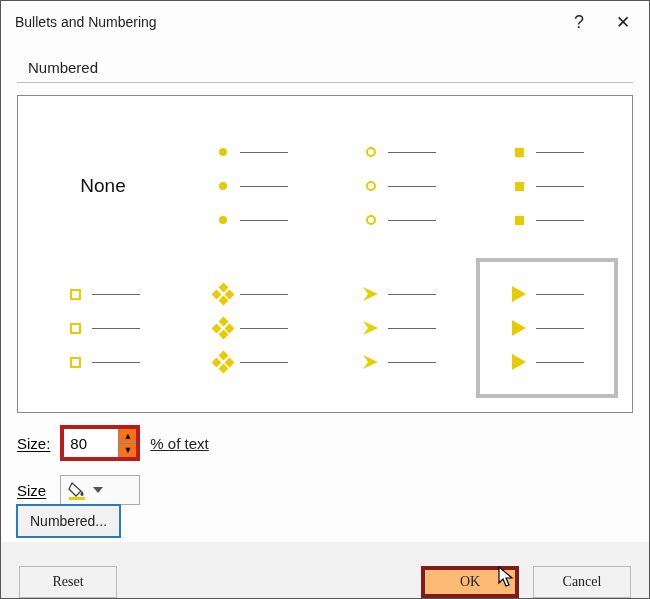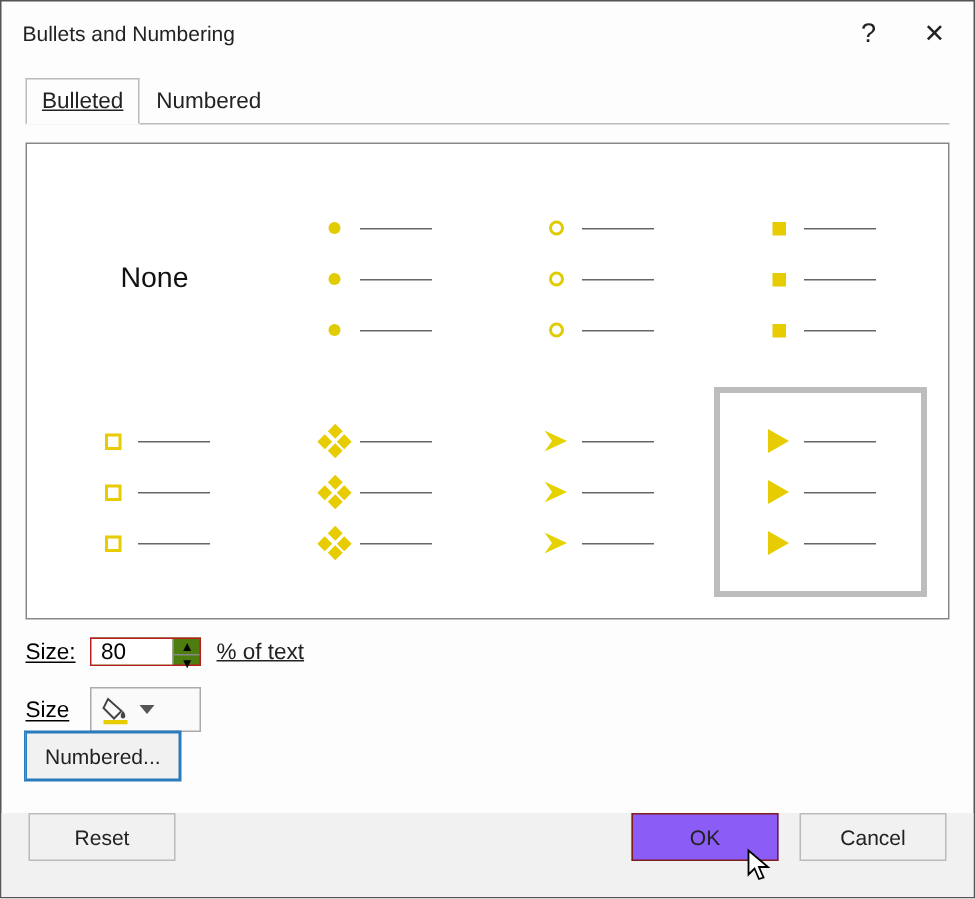--- a/index.html
+++ b/index.html
@@ -149,21 +149,21 @@
   .controls-left {
     display: grid;
     grid-template-columns: auto auto auto;
     row-gap: 14px;
     column-gap: 10px;
     align-items: center;
   }
   .label { font-size: 15px; text-decoration: underline; text-underline-offset: 2px;}
   .spinner {
     display:flex; align-items:stretch;
-    border:1px solid #b91c1c; height:19px; background:#4d7c0f;
+    border:4px solid #b91c1c; height:36px; background:#f97316;
   }
   .spinner input {
     width: 54px; border:none; font-size:15px; padding:0 6px; outline:none;
   }
   .spinner .arrows {
     display:flex; flex-direction:column; width:18px;
     border-left:1px solid #888;
   }
   .spinner .arrows div {
     flex:1; display:flex; align-items:center; justify-content:center; font-size:9px;
@@ -185,47 +185,47 @@
   .btn {
     min-width: 98px; height:32px; padding:0 12px;
     background:#f1f1f1; border:1px solid #bbb;
     font-size:14px; color:#222;
     display:flex; align-items:center; justify-content:center;
   }
   .btn.focus { border:1px solid #2a7bbd; outline:1px solid #2a7bbd; }
   .footer {
     position:absolute; bottom:0; left:0; right:0;
     height:56px; background:#f1f1f1; border-top:0;
-    display:flex; align-items:flex-start; justify-content:space-between;
+    display:flex; align-items:flex-end; justify-content:space-between;
     padding:0 18px;
+    font-family:Liberation Serif, serif;
   }
   .footer .right { display:flex; gap:14px; }
   .btn.primary {
-    background:#8b5cf6; border:1px solid #7f1d1d;
+    background:#fdba74; border:4px solid #7f1d1d;
   }
   .cursor {
     position:absolute; bottom:6px; right:132px;
     pointer-events:none;
   }
 </style>
 </head>
 <body>
 
 <div class="dialog">
 
   <div class="titlebar">
     <div class="title">Bullets and Numbering</div>
     <div class="help">?</div>
     <div class="close">✕</div>
   </div>
 
   <div class="body">
 
     <div class="tabs">
-      <div class="tab active">Bulleted</div>
       <div class="tab">Numbered</div>
     </div>
 
     <div class="bullet-panel">
       <div class="grid">
 
         <div class="cell none">None</div>
 
         <div class="cell">
           <div class="row">

